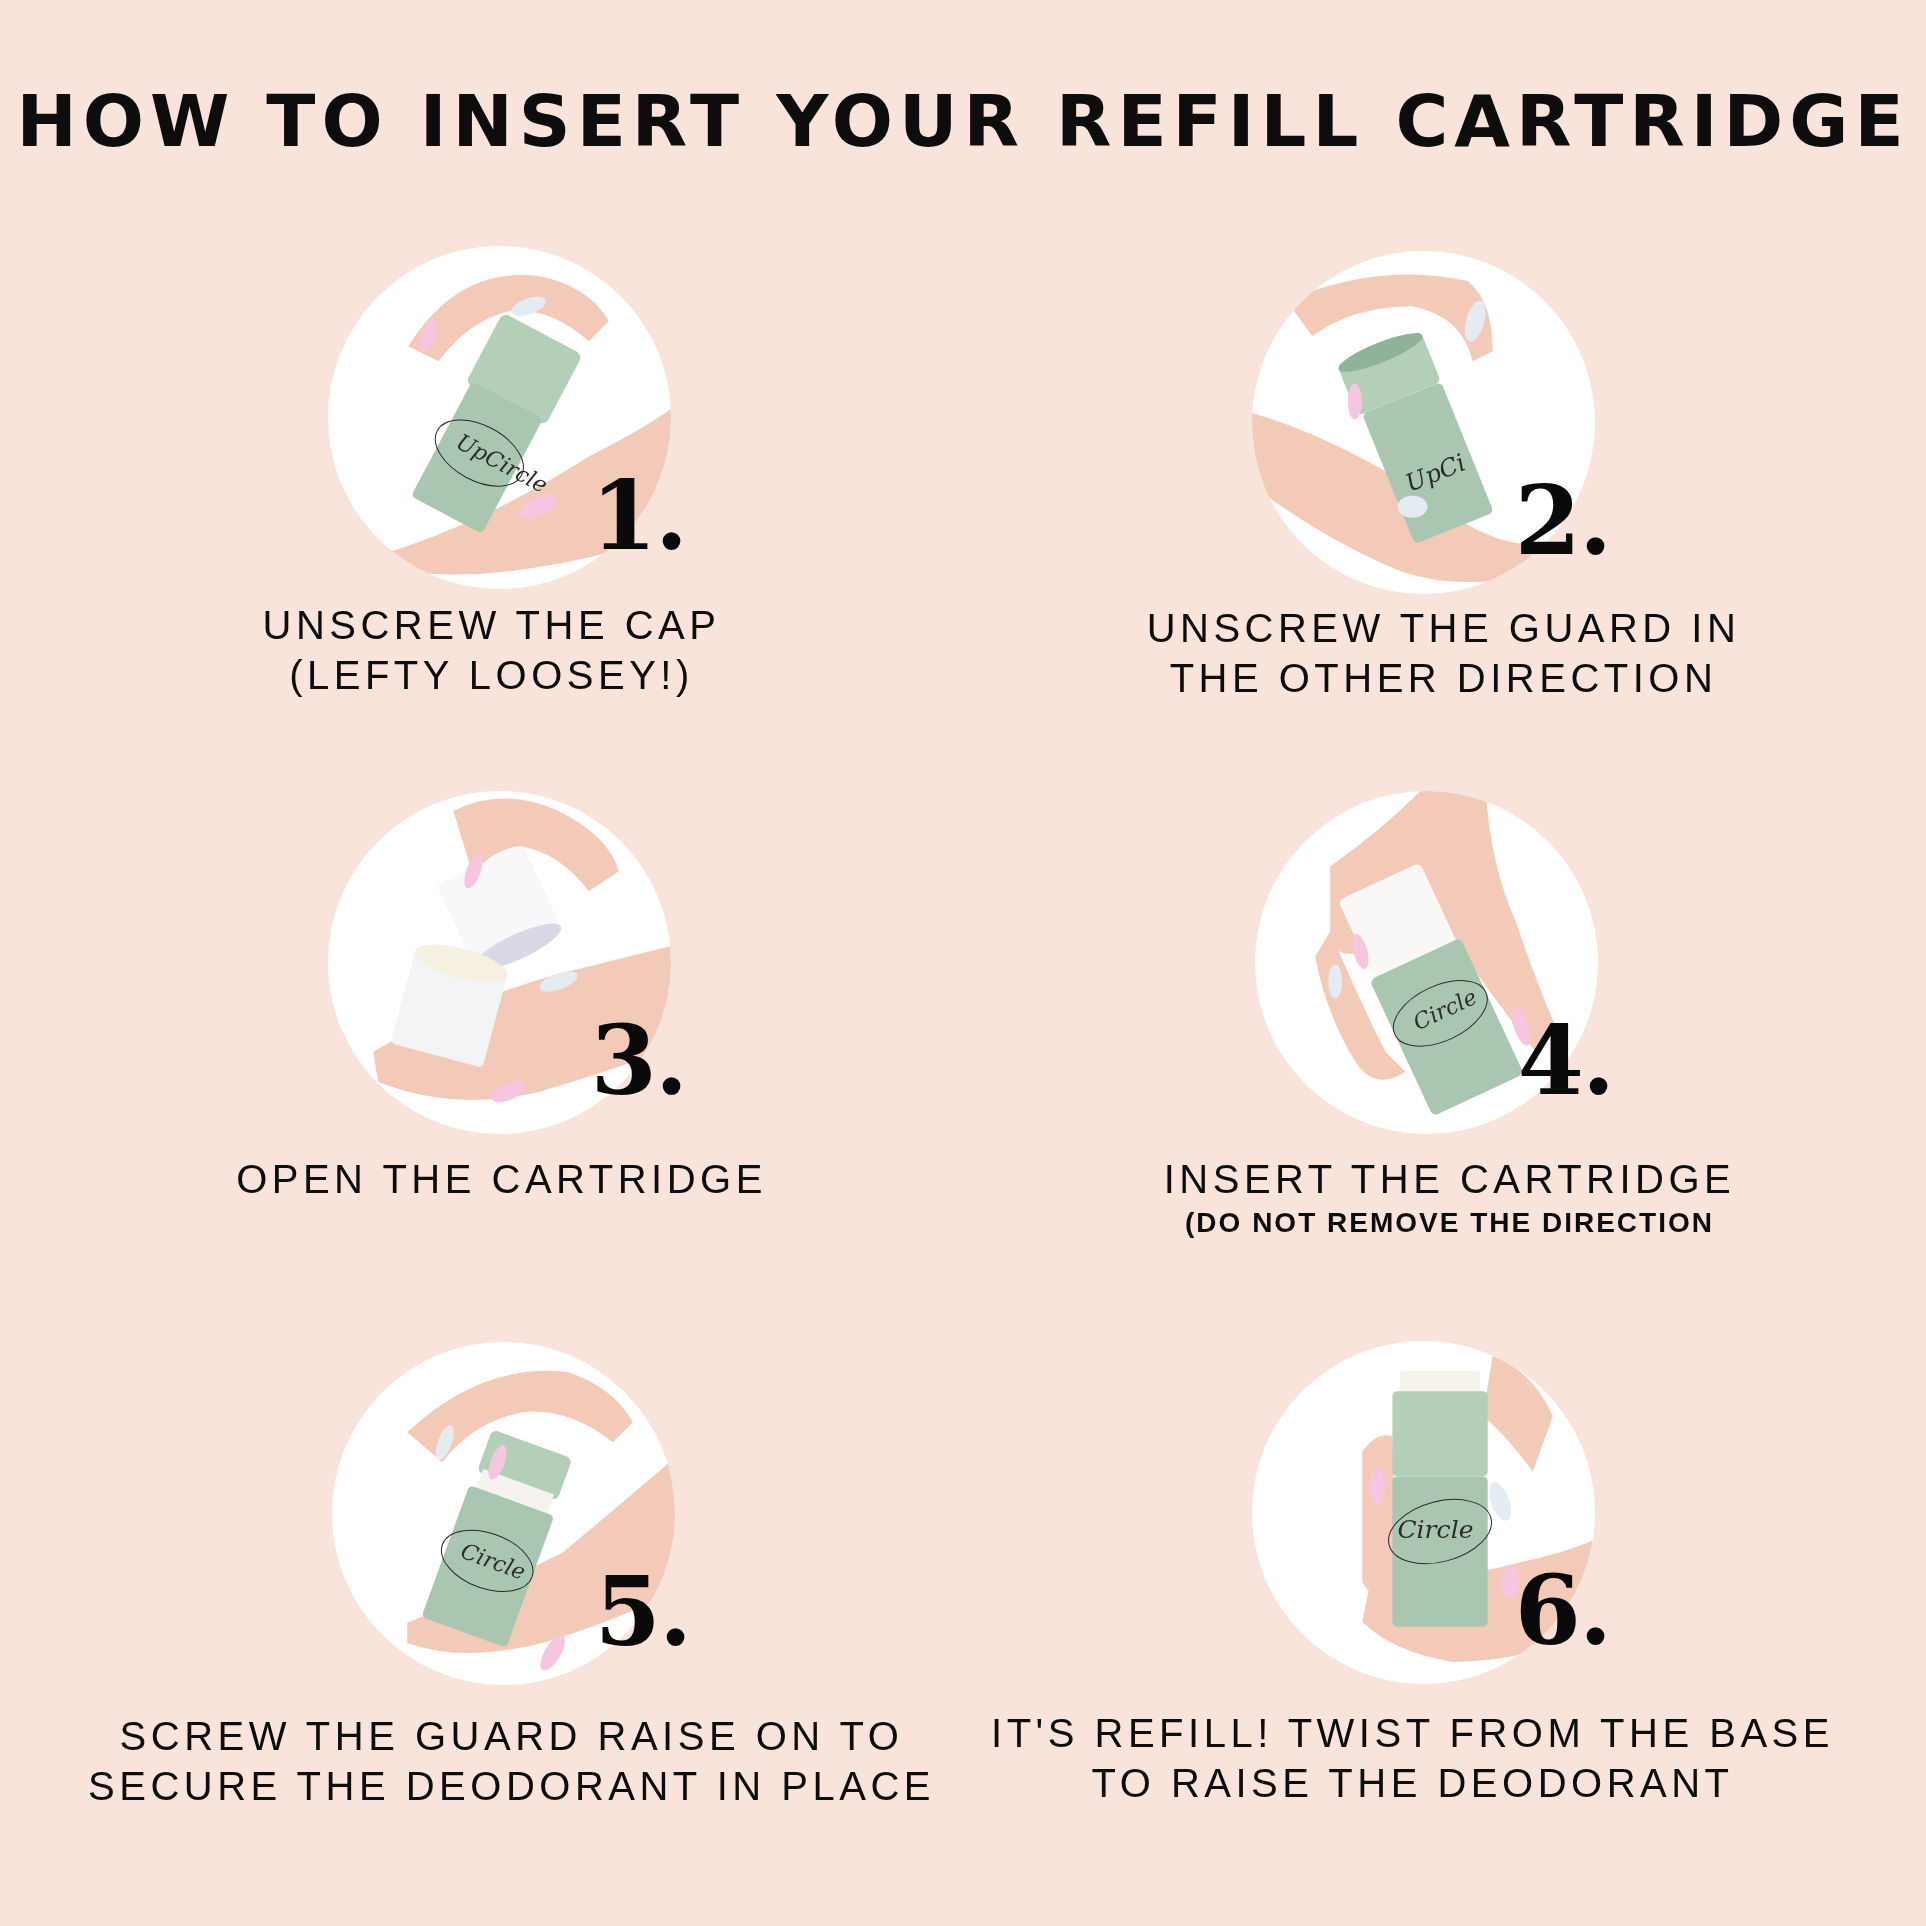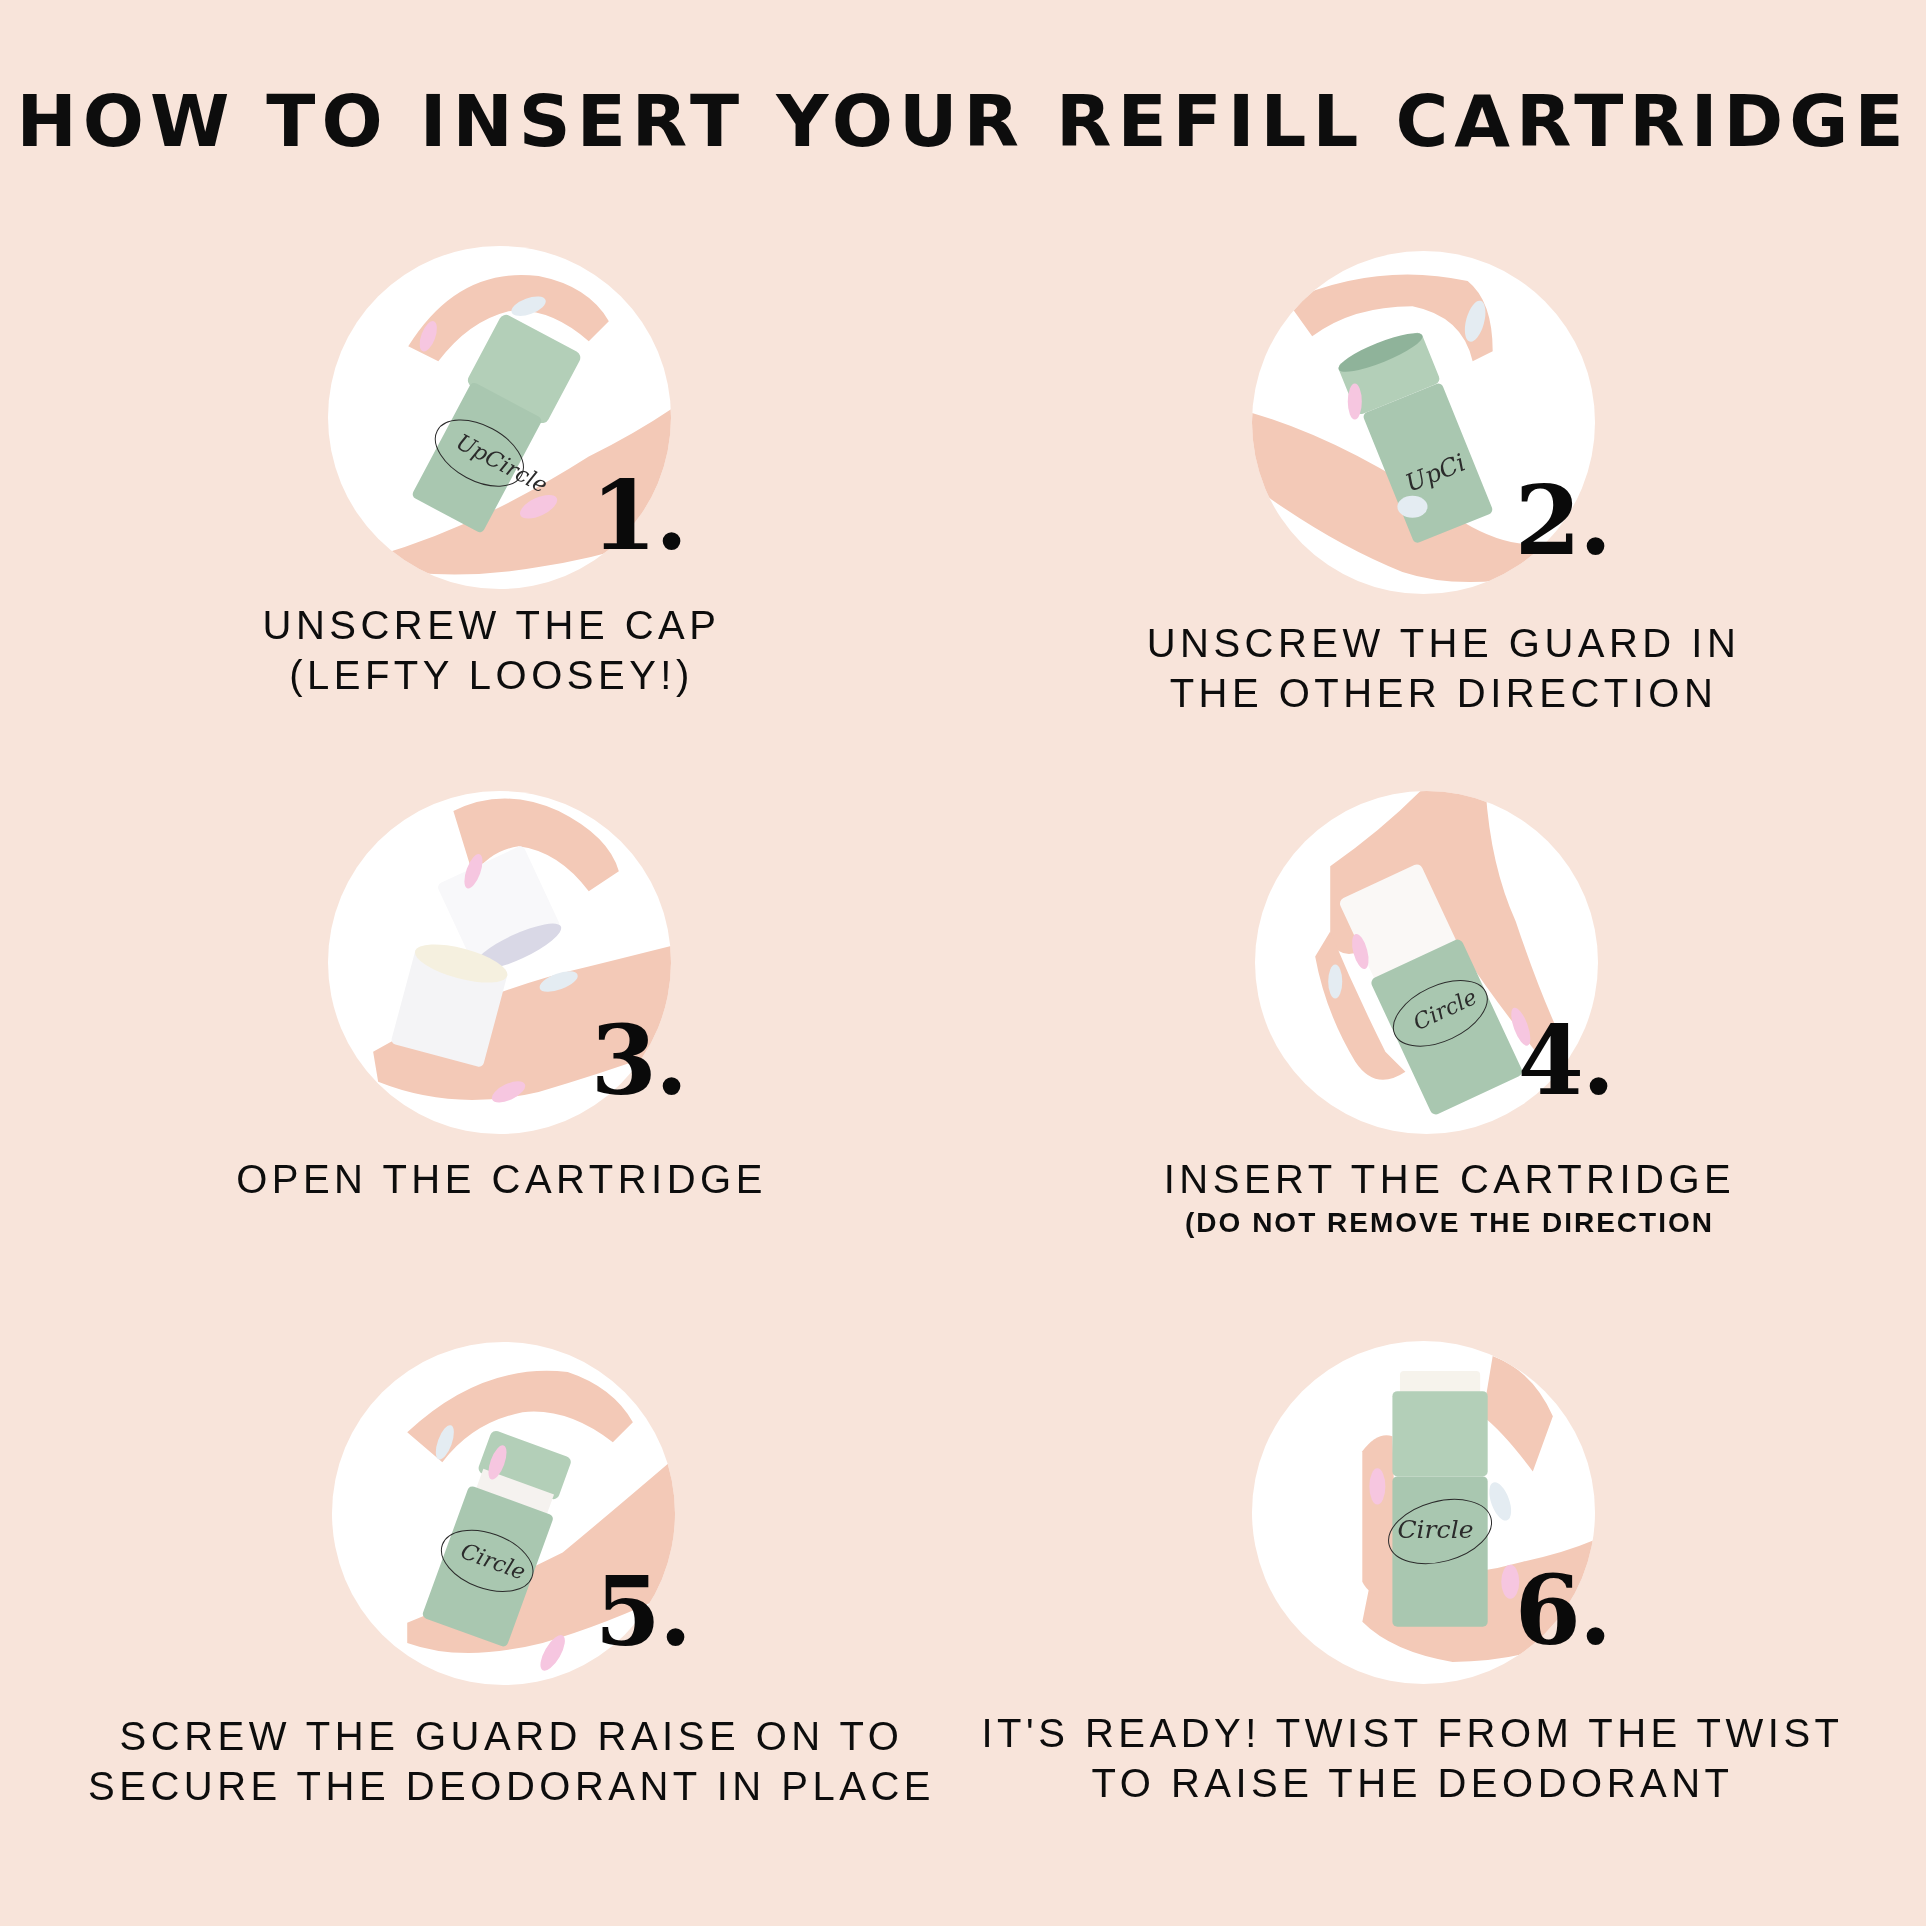--- a/index.html
+++ b/index.html
@@ -86,21 +86,21 @@
         <rect x="240" y="290" width="170" height="280" rx="10" fill="#A9C7B0"></rect>
         <text x="270" y="470" font-family="DejaVu Serif, serif" font-style="italic" font-size="48" fill="#2b2b2b">UpCi</text>
       </g>
       <ellipse cx="445" cy="140" rx="18" ry="42" fill="#E4ECF2" transform="rotate(15 445 140)"></ellipse>
       <ellipse cx="205" cy="300" rx="14" ry="36" fill="#F6C6E0"></ellipse>
       <ellipse cx="320" cy="510" rx="30" ry="22" fill="#E4ECF2"></ellipse>
     </g>
   </svg>
   <div class="num">2.</div>
 </div>
-<div class="caption" style="left:992px; top:618px;">
+<div class="caption" style="left:992px; top:603px;">
   <div>UNSCREW THE GUARD IN</div>
   <div>THE OTHER DIRECTION</div>
 </div>
 
 <div class="circle" style="left:328px; top:791px;">
   <svg class="photo" viewBox="0 0 684 684">
     <defs>
         <clipPath id="c3">
           <circle cx="342" cy="342" r="342"></circle>
         </clipPath>
@@ -201,16 +201,16 @@
       <ellipse cx="375" cy="380" rx="105" ry="60" fill="none" stroke="#2b2b2b" stroke-width="2" transform="rotate(-15 375 380)"></ellipse>
       <text x="290" y="392" font-family="DejaVu Serif, serif" font-style="italic" font-size="50" fill="#2b2b2b">Circle</text>
       <ellipse cx="250" cy="290" rx="16" ry="36" fill="#F6C6E0"></ellipse>
       <ellipse cx="495" cy="320" rx="18" ry="40" fill="#E4ECF2" transform="rotate(-20 495 320)"></ellipse>
       <ellipse cx="515" cy="480" rx="18" ry="34" fill="#F6C6E0"></ellipse>
     </g>
   </svg>
   <div class="num">6.</div>
 </div>
 <div class="caption" style="left:961px; top:1708px;">
-  <div>IT'S READY! TWIST FROM THE TWIST</div>
+  <div>IT'S REFILL! TWIST FROM THE BASE</div>
   <div>TO RAISE THE DEODORANT</div>
 </div>
 
 
 </body></html>

